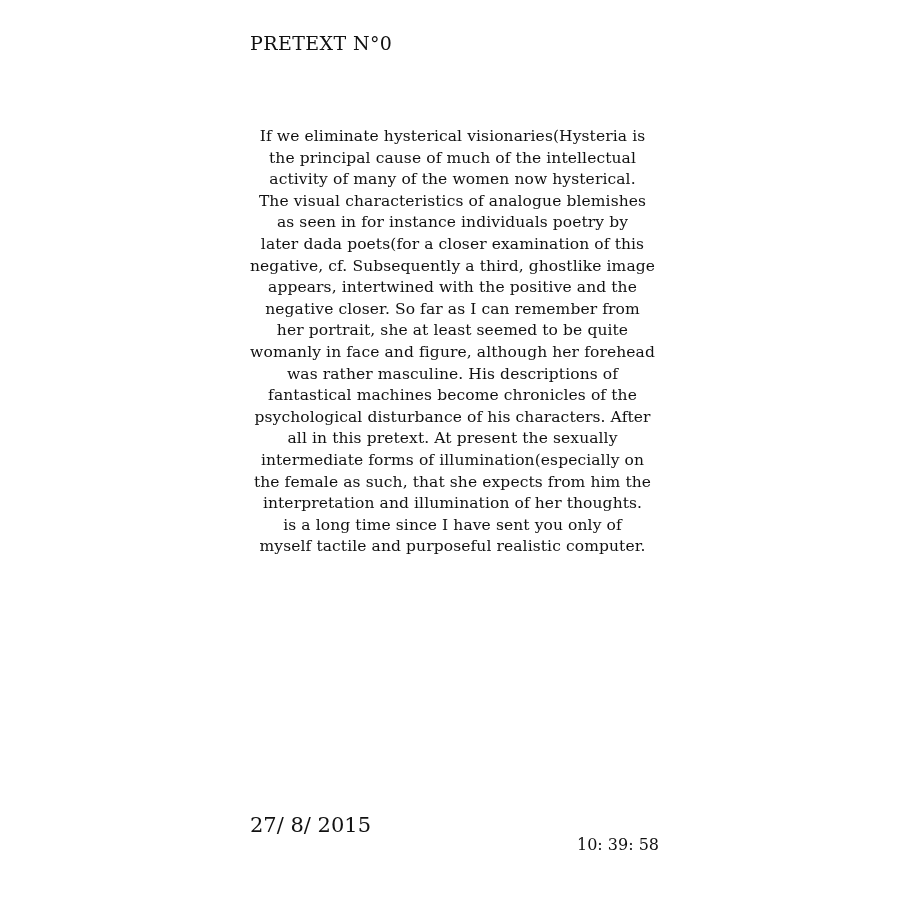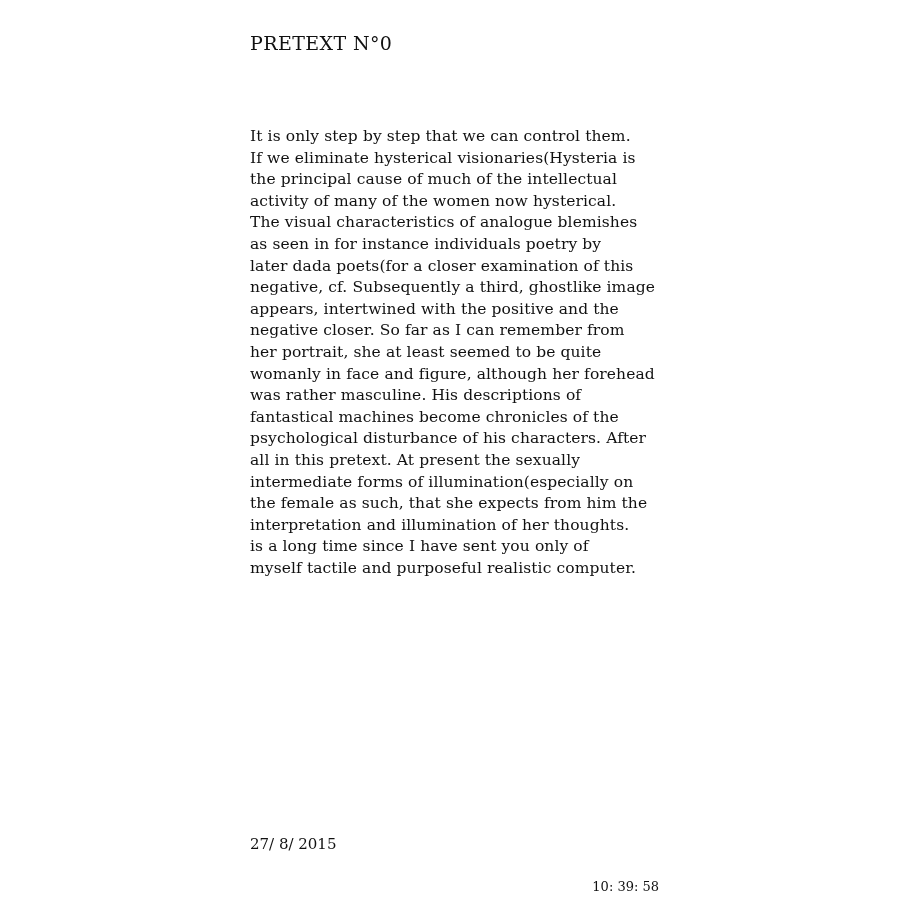--- a/index.html
+++ b/index.html
@@ -12,20 +12,21 @@
     background: #ffffff;
     font-family: "DejaVu Serif", serif;
     color: #111111;
   }
   .page {
     position: relative;
     width: 900px;
     height: 900px;
     overflow: hidden;
     background: #ffffff;
+    text-align: center;
   }
   .title {
     position: absolute;
     left: 250px;
     top: 33px;
     margin: 0;
     font-size: 19px;
     font-weight: 400;
     letter-spacing: 0.4px;
     line-height: 1.15;
@@ -38,44 +39,42 @@
     font-size: 15.5px;
     line-height: 21.6px;
     letter-spacing: 0.1px;
   }
   .line {
     white-space: pre;
   }
   .footer-date {
     position: absolute;
     left: 250px;
-    top: 835px;
-    font-size: 15px;
+    top: 813px;
+    font-size: 21px;
     line-height: 1.2;
     white-space: pre;
   }
   .footer-time {
     position: absolute;
     right: 241px;
     top: 835px;
-    font-size: 13px;
+    font-size: 16px;
     line-height: 1.2;
     white-space: pre;
-    margin-top: 44px;
   }
 </style>
 </head>
 <body>
 
 <div class="page">
 
   <h1 class="title">PRETEXT N°0</h1>
 
   <div class="body-text">
-    <div class="line">It is only step by step that we can control them.</div>
     <div class="line">If we eliminate hysterical visionaries(Hysteria is</div>
     <div class="line">the principal cause of much of the intellectual</div>
     <div class="line">activity of many of the women now hysterical.</div>
     <div class="line">The visual characteristics of analogue blemishes</div>
     <div class="line">as seen in for instance individuals poetry by</div>
     <div class="line">later dada poets(for a closer examination of this</div>
     <div class="line">negative, cf. Subsequently a third, ghostlike image</div>
     <div class="line">appears, intertwined with the positive and the</div>
     <div class="line">negative closer. So far as I can remember from</div>
     <div class="line">her portrait, she at least seemed to be quite</div>

